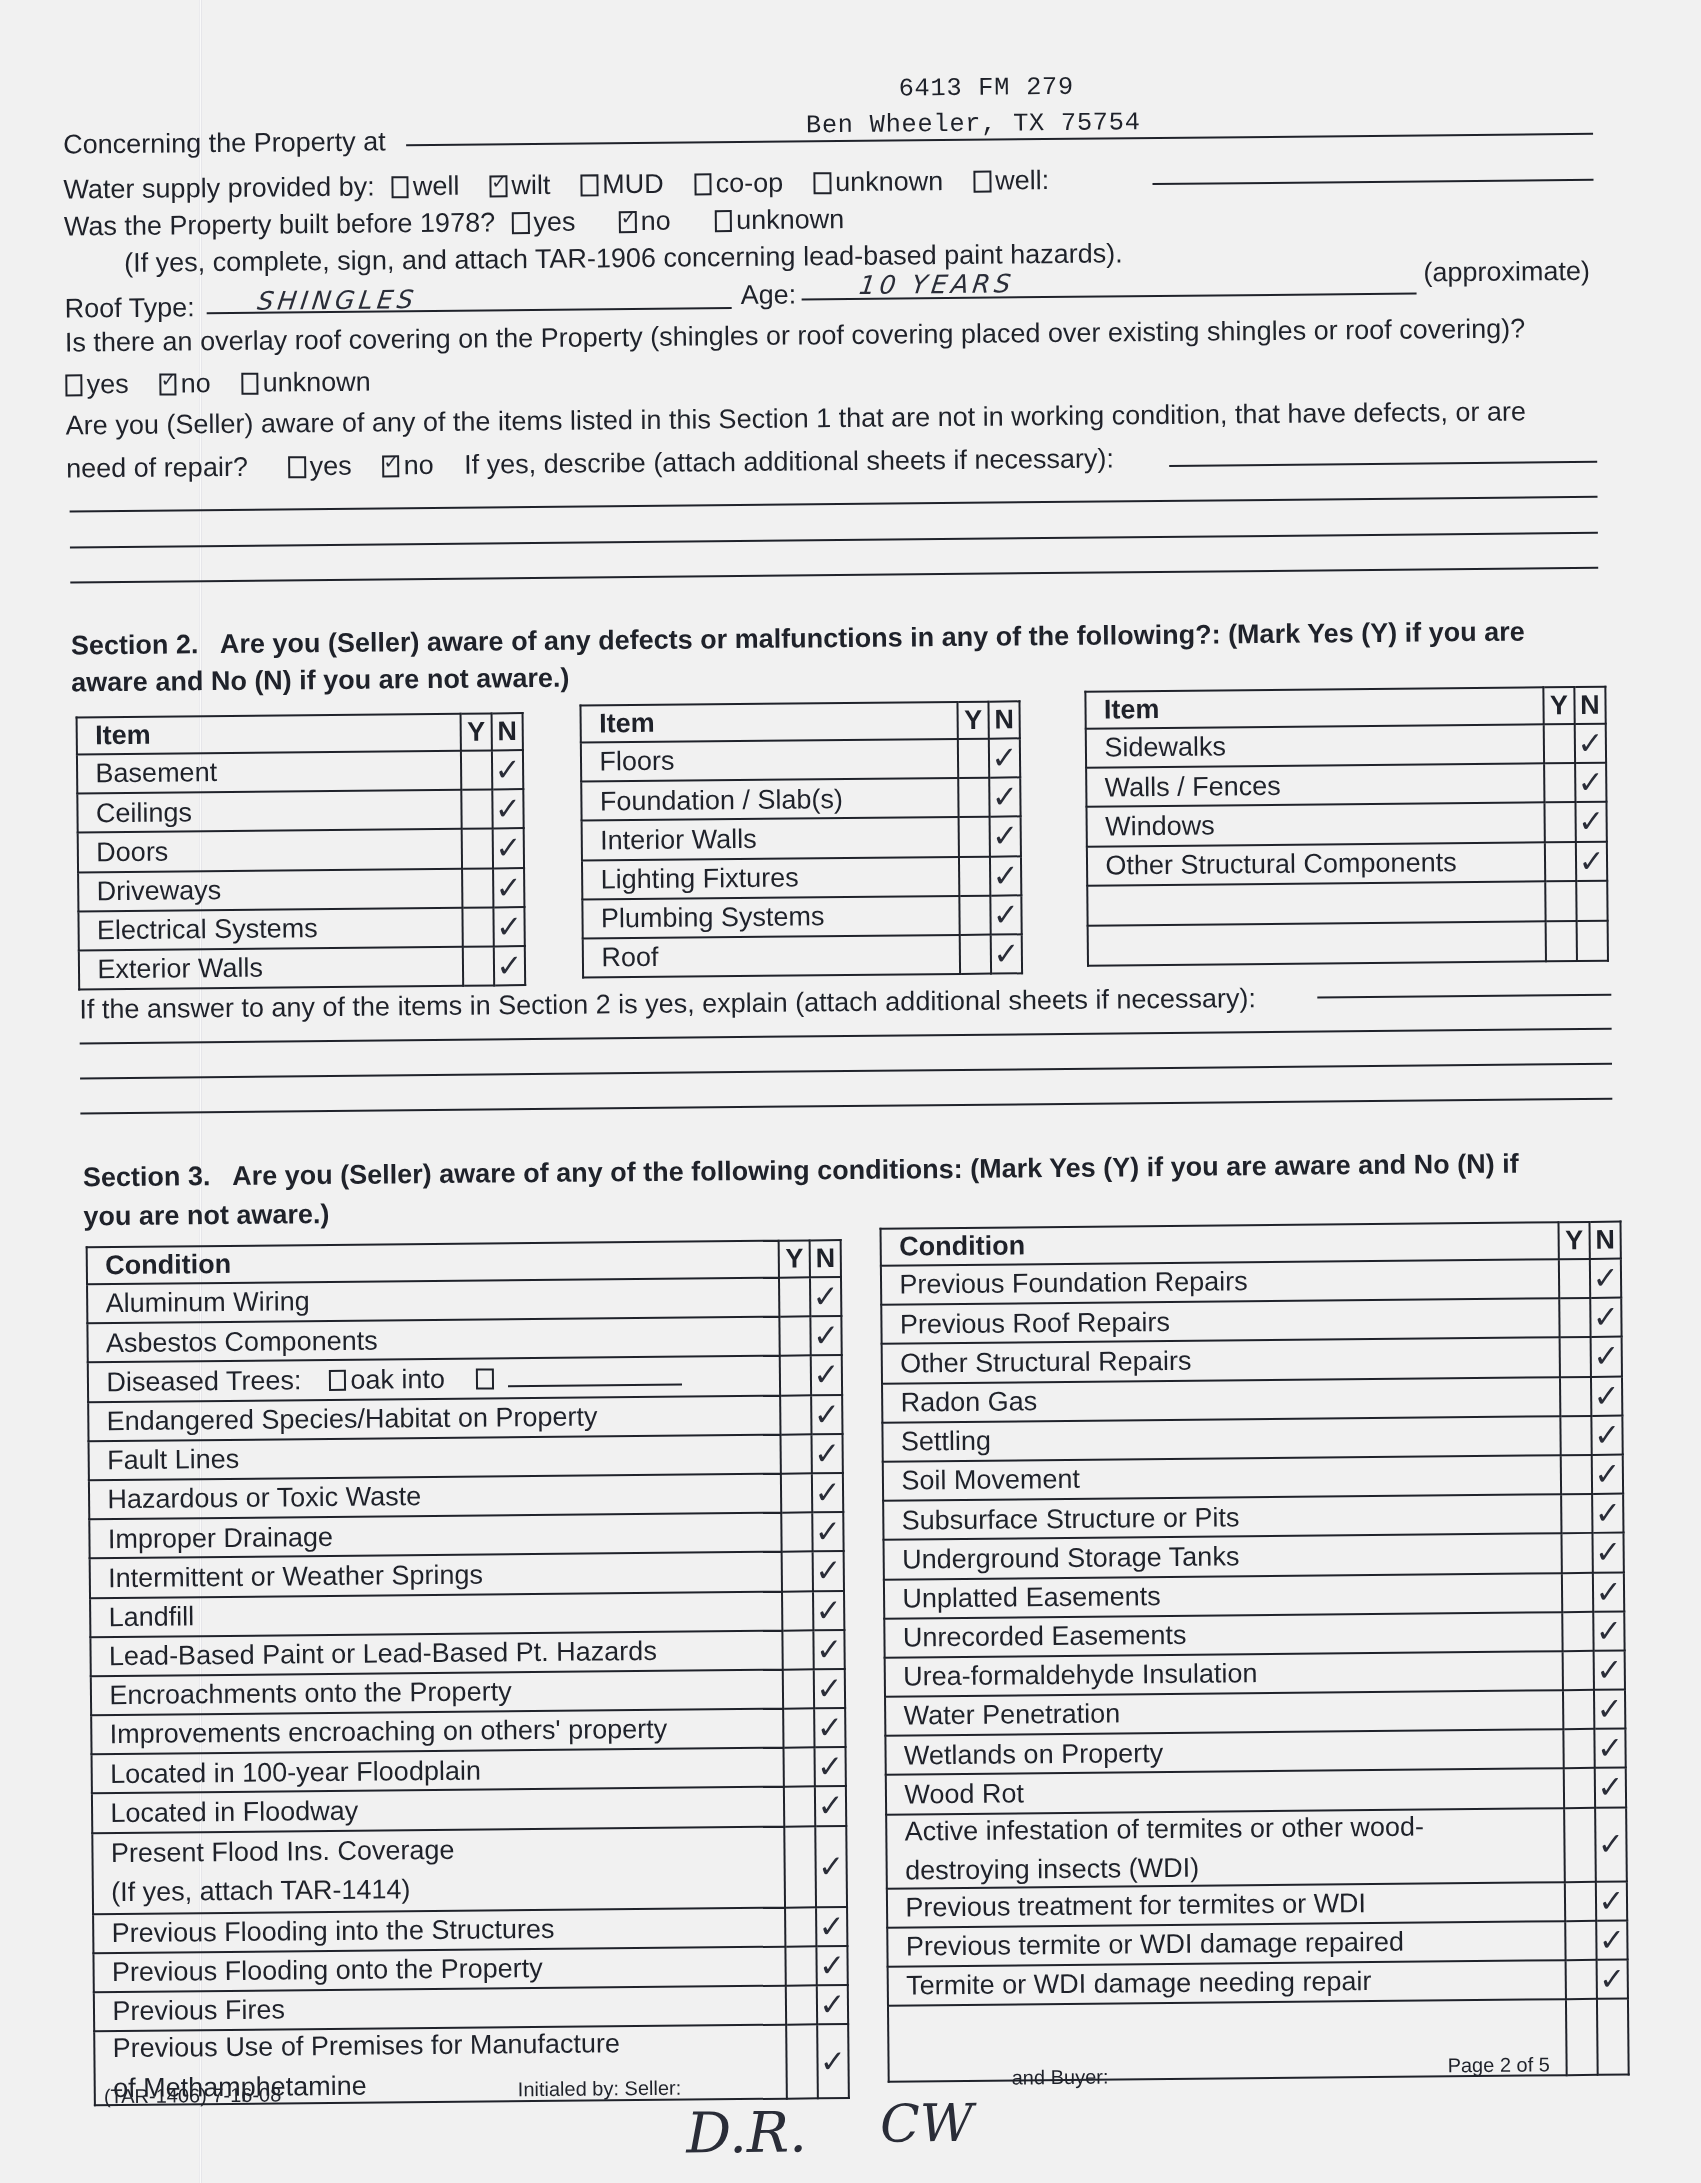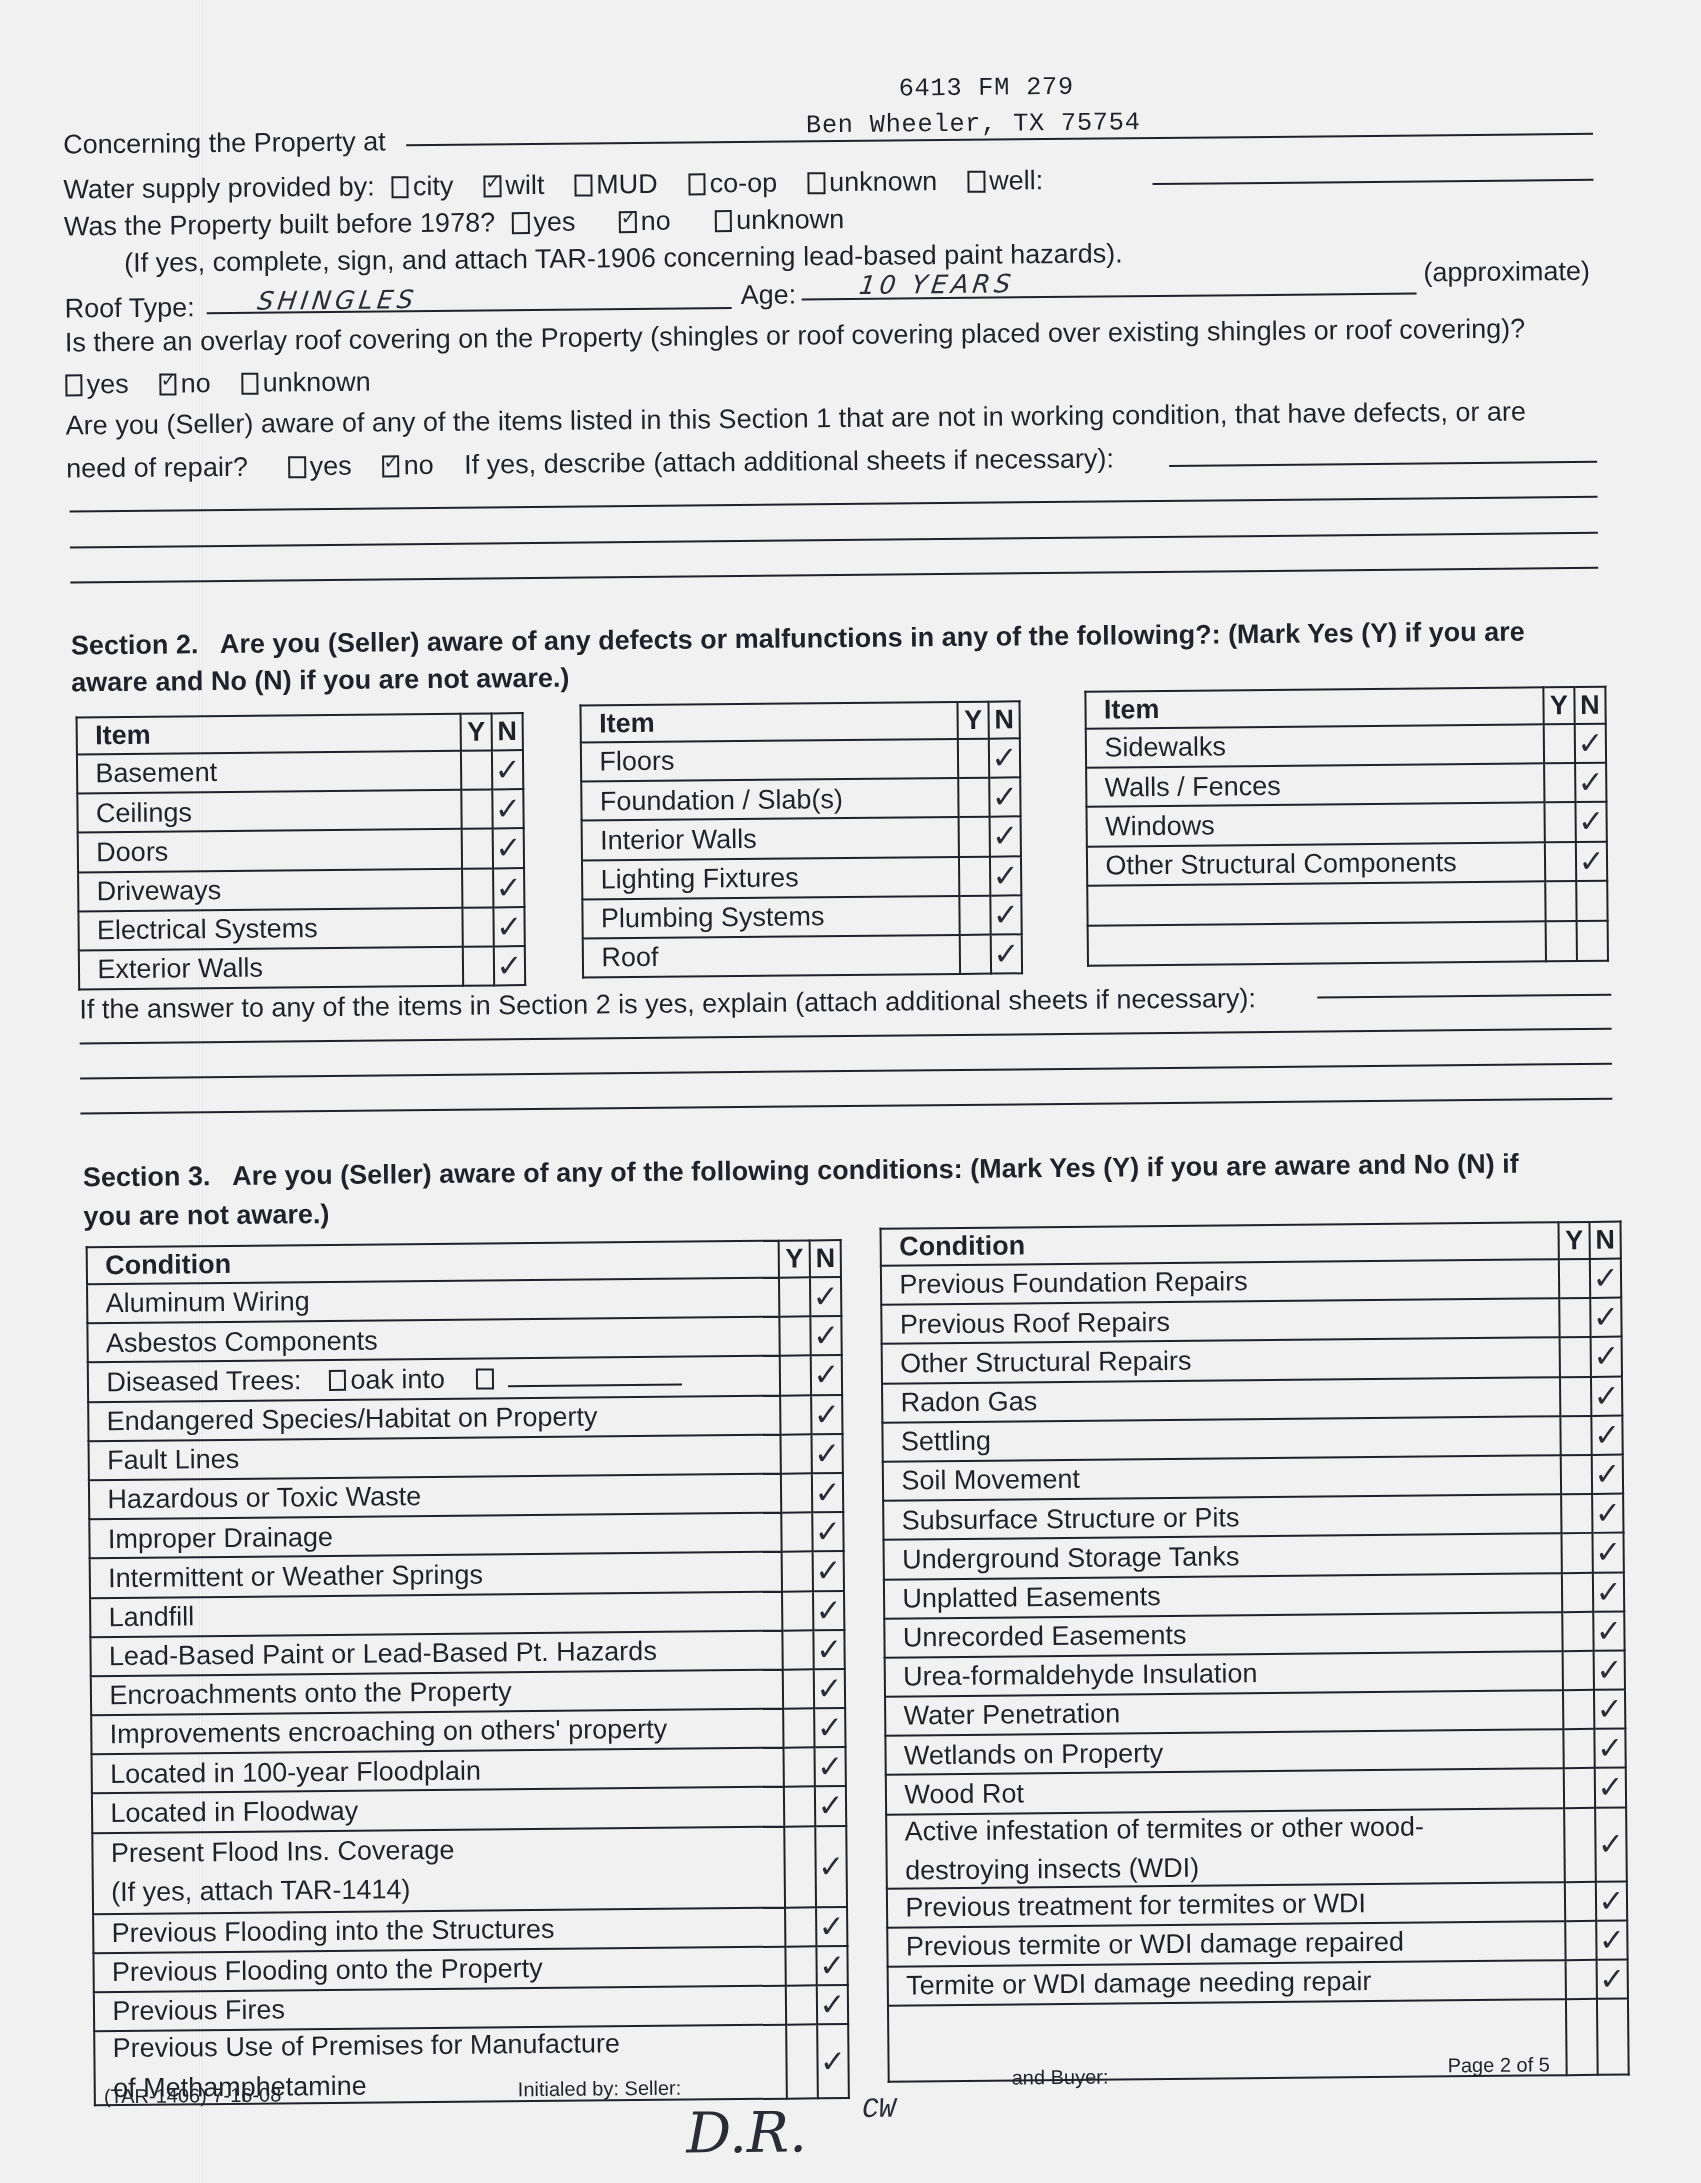--- a/index.html
+++ b/index.html
@@ -39,21 +39,21 @@
 <div class="page">
 
   <div class="abs mono" style="left:908px; top:75px;">6413 FM 279</div>
   <div class="abs t" style="left:72px; top:124px;">Concerning the Property at</div>
   <div class="abs mono" style="left:815px; top:111px;">Ben Wheeler, TX 75754</div>
   <div class="uline" style="left:415px; top:140px; width:1187px;"></div>
 
   <div class="abs t" style="left:72px; top:169px;">
     <span>Water supply provided by:</span>
     <span style="margin-left:9.4px"></span>
-    <span class="opt"><span class="cb"></span><span>city</span></span>
+    <span class="opt"><span class="cb"></span><span>well</span></span>
     <span class="opt"><span class="cb checked"></span><span>wilt</span></span>
     <span class="opt"><span class="cb"></span><span>MUD</span></span>
     <span class="opt"><span class="cb"></span><span>co-op</span></span>
     <span class="opt"><span class="cb"></span><span>unknown</span></span>
     <span class="opt"><span class="cb"></span><span>well:</span></span>
   </div>
   <div class="uline" style="left:1161px; top:186px; width:441px;"></div>
 
   <div class="abs t" style="left:72px; top:206px;">
     <span>Was the Property built before 1978?</span>
@@ -454,15 +454,15 @@
           <td class="mark"></td>
         </tr>
   </tbody>
     </table>
 
   <div class="abs footer" style="left:94px; top:2078px;">(TAR-1406) 7-16-08</div>
   <div class="abs footer" style="left:508px; top:2075px;">Initialed by: Seller:</div>
   <div class="abs footer" style="left:1002px; top:2068px;text-align:right;">and Buyer:</div>
   <div class="abs footer" style="left:1438px; top:2060px;">Page 2 of 5</div>
   <div class="abs sig" style="left:676px; top:2099px;">D.R.</div>
-  <div class="abs sig" style="left:852px; top:2094px; font-size:28px;font-family:Liberation Mono, monospace;">CW</div>
+  <div class="abs sig" style="left:870px; top:2094px; font-size:52px;">CW</div>
 </div>
 
 
 </body></html>

